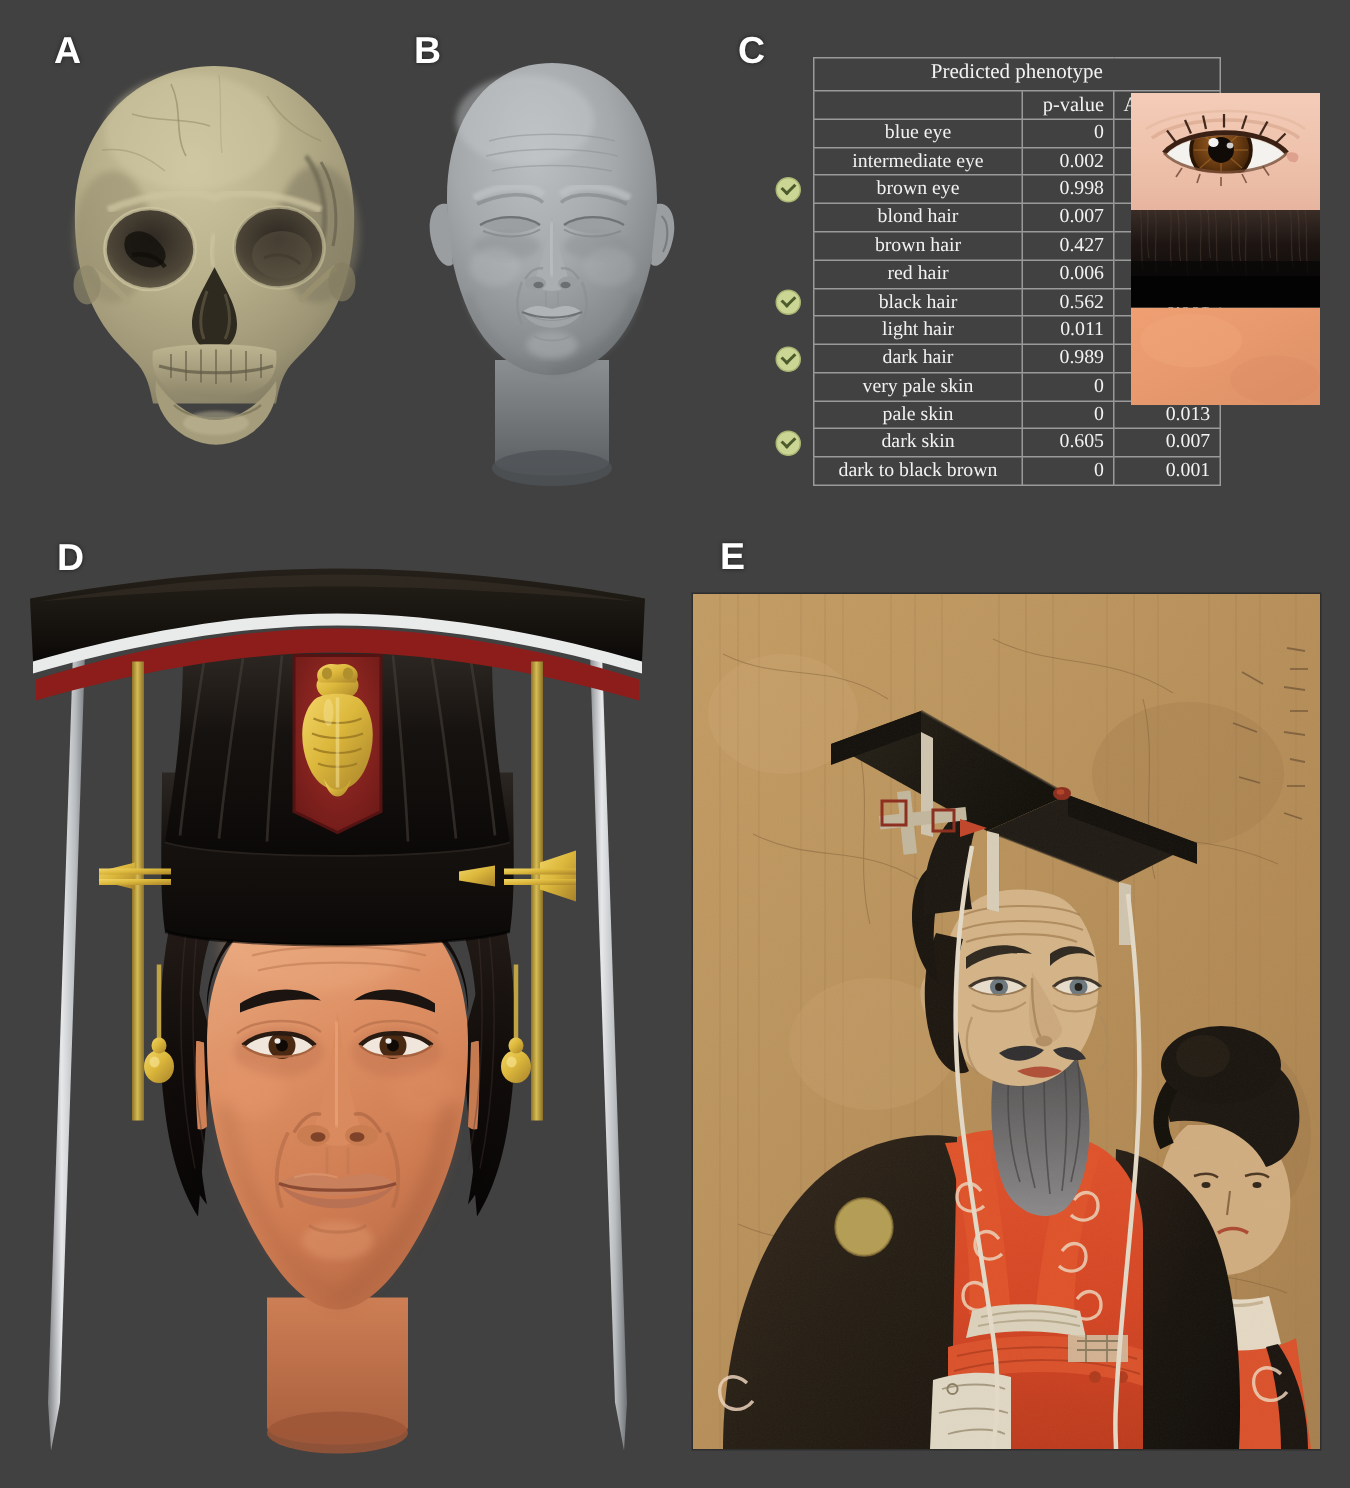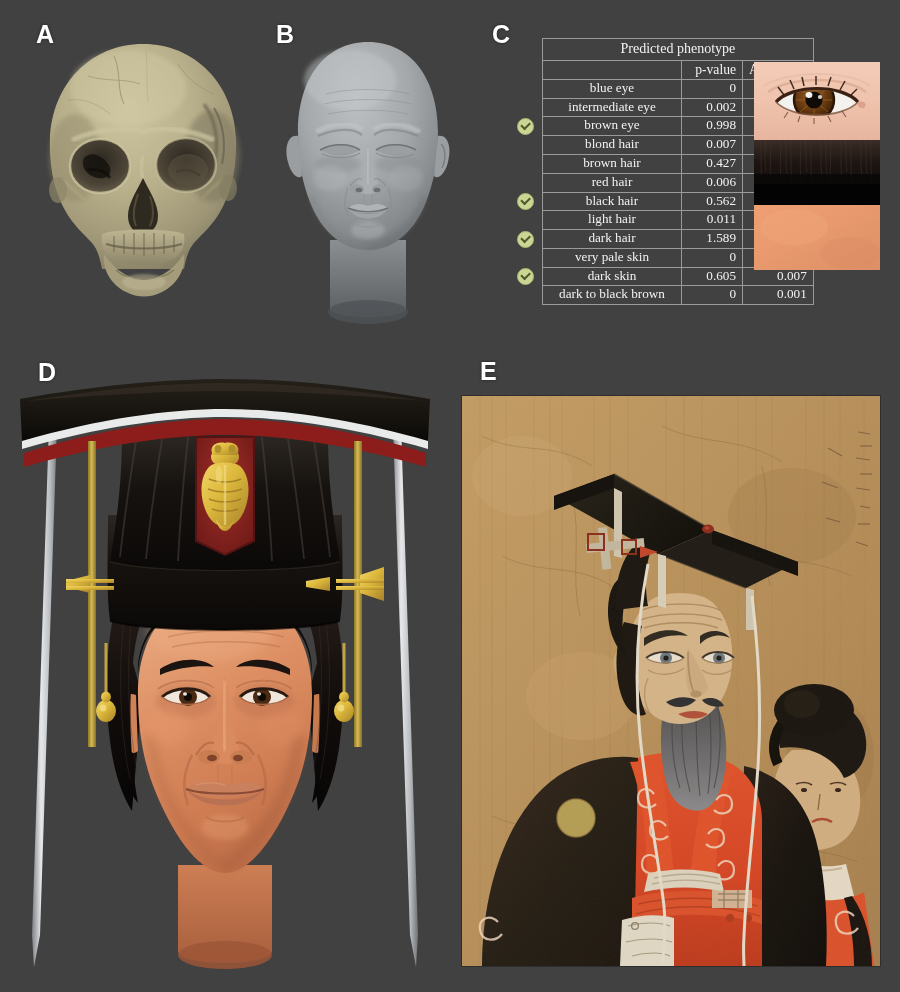--- a/index.html
+++ b/index.html
@@ -316,28 +316,34 @@
           </tr>
           <tr>
             <td class="chkcell"></td>
             <td class="name">light hair</td>
             <td class="num">0.011</td>
             <td class="num">0.001</td>
           </tr>
           <tr>
             <td class="chkcell"><span class="chk"></span></td>
             <td class="name">dark hair</td>
-            <td class="num">1.589</td>
+            <td class="num">0.989</td>
             <td class="num">0.001</td>
           </tr>
           <tr>
             <td class="chkcell"></td>
             <td class="name">very pale skin</td>
             <td class="num">0</td>
             <td class="num">0.014</td>
+          </tr>
+          <tr>
+            <td class="chkcell"></td>
+            <td class="name">pale skin</td>
+            <td class="num">0</td>
+            <td class="num">0.013</td>
           </tr>
           <tr>
             <td class="chkcell"><span class="chk"></span></td>
             <td class="name">dark skin</td>
             <td class="num">0.605</td>
             <td class="num">0.007</td>
           </tr>
           <tr>
             <td class="chkcell"></td>
             <td class="name">dark to black brown</td>

